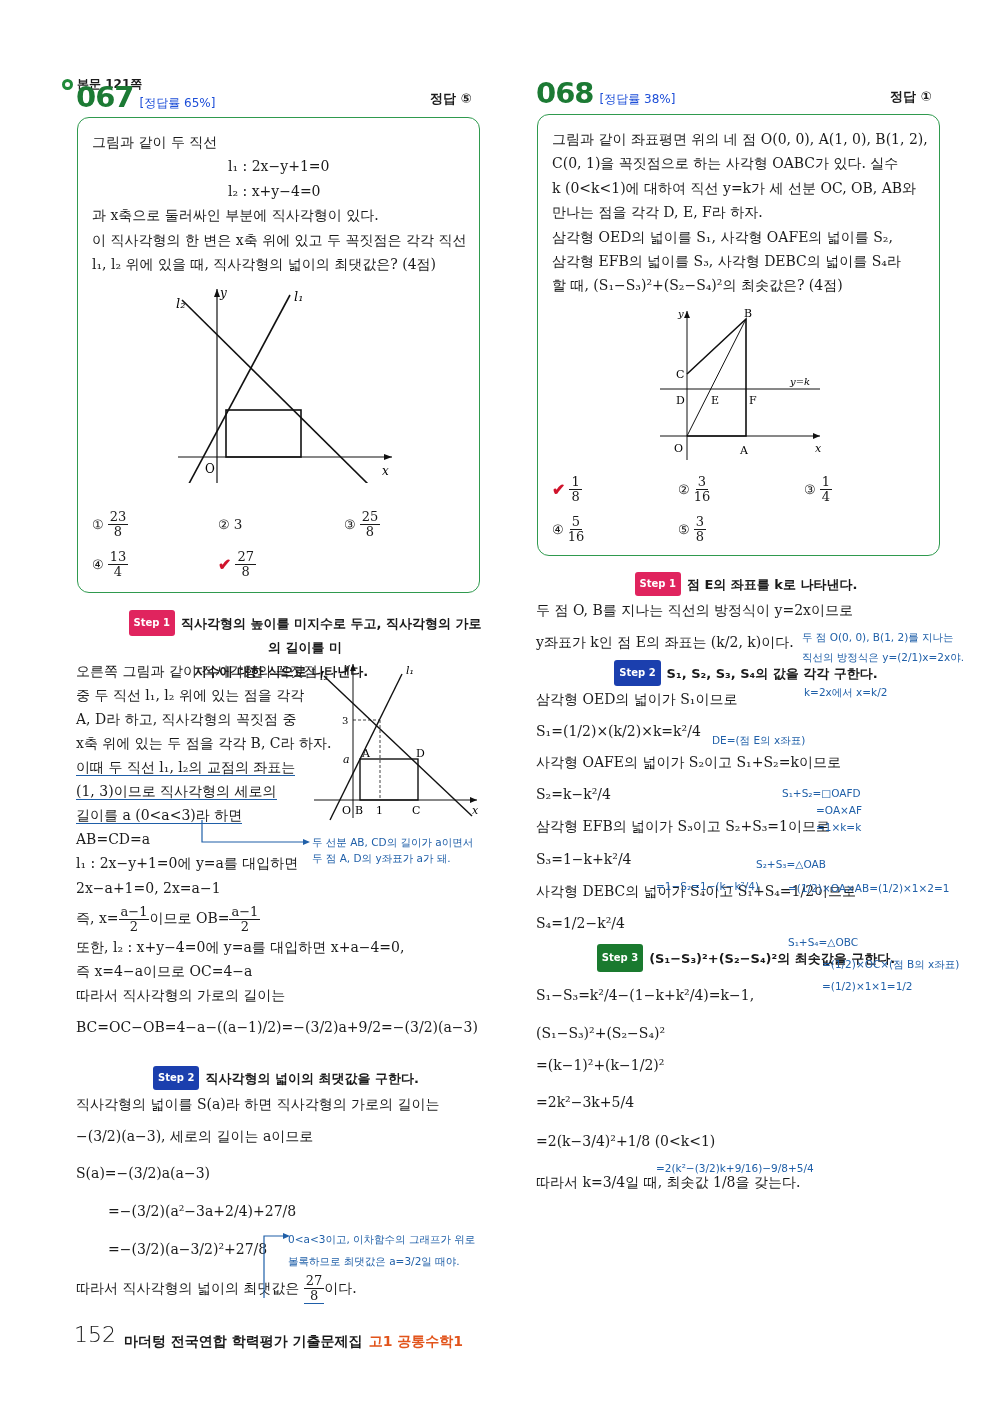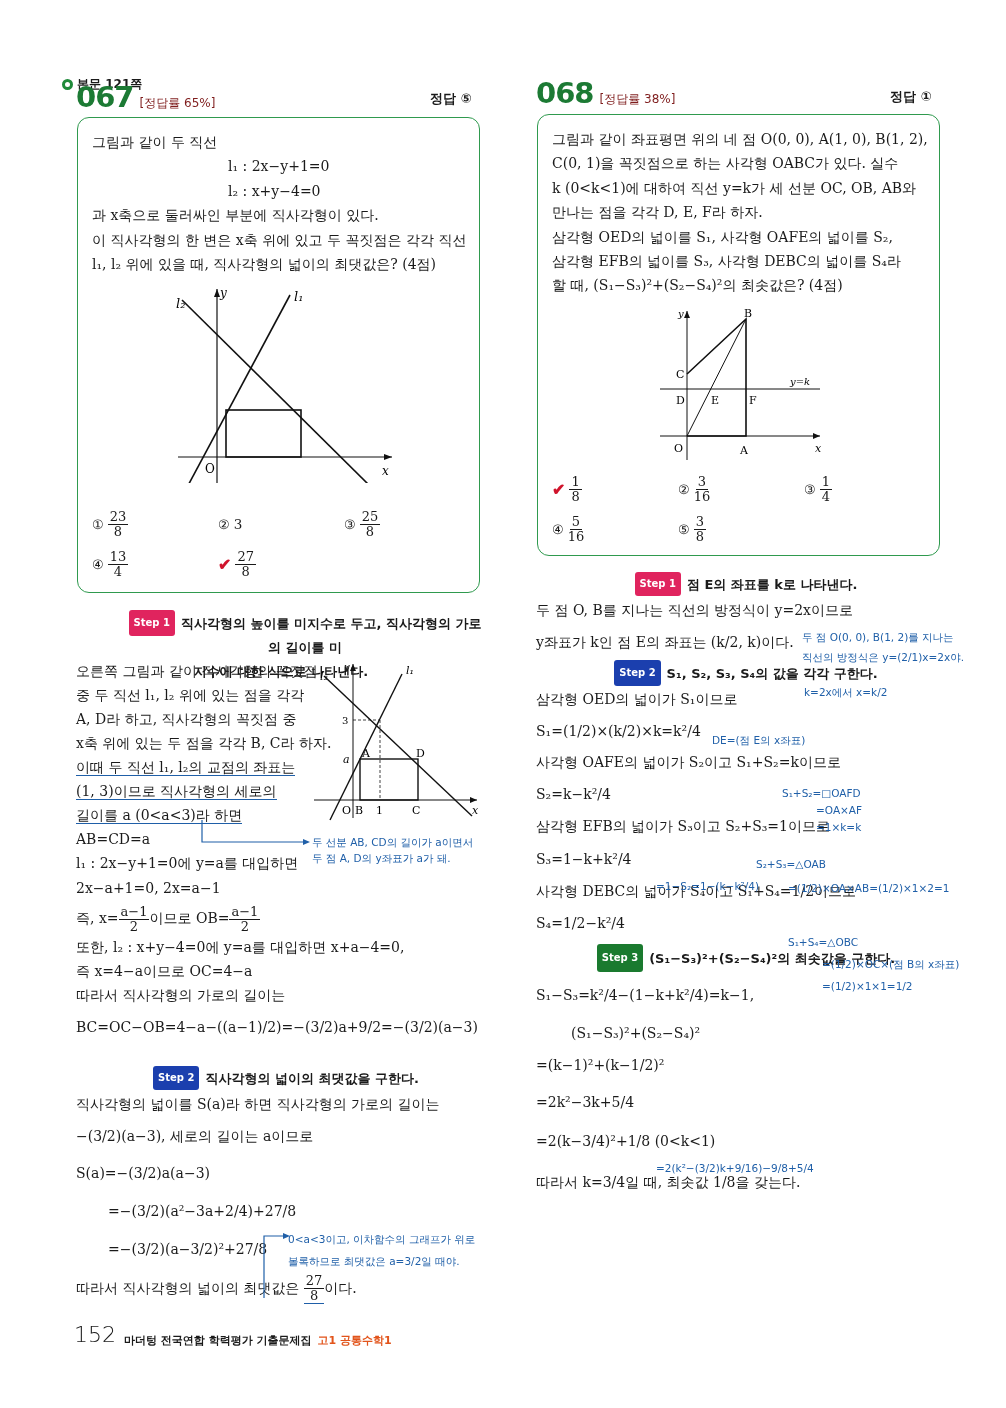--- a/index.html
+++ b/index.html
@@ -3,39 +3,39 @@
 <meta charset="utf-8">
 <style>
   * { box-sizing: border-box; margin: 0; padding: 0; }
   body { width: 1006px; height: 1408px; background: #ffffff; position: relative; overflow: hidden;
          font-family: "DejaVu Serif", "Liberation Serif", serif; color: #1a1a1a; }
   .sans { font-family: "DejaVu Sans", "Liberation Sans", sans-serif; margin-top: 32px; }
   .abs { position: absolute; }
   .ref { left: 62px; top: 44px; font-size: 12px; font-weight: bold; display: flex; align-items: center; gap: 4px; }
   .ref .dot { width: 11px; height: 11px; border-radius: 50%; border: 3px solid #1f8a3a; display: inline-block; }
   .qnum { font-family: "DejaVu Sans", sans-serif; font-weight: bold; font-size: 29px; color: #1c7a34; letter-spacing: -1px; }
-  .rate { font-family: "DejaVu Sans", sans-serif; font-size: 12px; color: #7f1d1d; margin-left: 6px; }
+  .rate { font-family: "DejaVu Sans", sans-serif; font-size: 12px; color: #1d4ed8; margin-left: 6px; }
   .ans { font-family: "DejaVu Sans", sans-serif; font-weight: bold; font-size: 13px; }
   .box { border: 1.6px solid #2f9a4e; border-radius: 12px; background: #fff; }
   .ptext { font-size: 14px; line-height: 24.4px; }
   .choice { font-size: 13.5px; display: flex; align-items: center; gap: 4px; }
   .frac { display: inline-flex; flex-direction: column; align-items: center; vertical-align: middle; font-size: 13px; line-height: 14px; }
   .frac .n { border-bottom: 1px solid #1a1a1a; padding: 0 2px; }
   .circ { font-size: 13px; }
   .check { color: #d0142c; font-weight: bold; font-size: 16px; }
   .step { display: inline-block; font-family: "DejaVu Sans", sans-serif; font-size: 10px; color: #fff; padding: 1px 5px; border-radius: 3px; margin-right: 6px; vertical-align: 2px; }
   .s1 { background: #e0245e; }
   .s2 { background: #1b3fae; }
   .s3 { background: #1a7a2f; }
   .stitle { font-family: "DejaVu Sans", sans-serif; font-weight: bold; font-size: 13px; text-align: center; }
   .line { font-size: 14px; line-height: 22px; white-space: nowrap; }
   .note { font-family: "DejaVu Sans", sans-serif; font-size: 10.5px; color: #1f5fa8; line-height: 16px; white-space: nowrap; }
   .ul { border-bottom: 1.5px solid #1f5fa8; }
   .footer-num { left: 74px; top: 1322px; font-family: "DejaVu Sans", sans-serif; font-size: 22px; font-weight: 300; }
-  .footer-txt { left: 124px; top: 1333px; font-family: "DejaVu Sans", sans-serif; font-size: 11px; font-weight: bold; }
+  .footer-txt { left: 124px; top: 1333px; font-family: "DejaVu Sans", sans-serif; font-size: 14px; font-weight: bold; }
   .footer-sub { color: #e2541b; margin-left: 6px; }
 </style>
 </head>
 <body>
 
 <div class="abs ref sans">
   <span class="dot"></span>
   <span>본문 121쪽</span>
 </div>
 
@@ -281,21 +281,21 @@
   <div class="line" style="line-height:24px;">사각형 OAFE의 넓이가 S₂이고 S₁+S₂=k이므로</div>
   <div class="line" style="line-height:40px;">S₂=k−k²/4</div>
   <div class="line" style="line-height:24px;">삼각형 EFB의 넓이가 S₃이고 S₂+S₃=1이므로</div>
   <div class="line" style="line-height:42px;">S₃=1−k+k²/4</div>
   <div class="line" style="line-height:22px;">사각형 DEBC의 넓이가 S₄이고 S₁+S₄=1/2이므로</div>
   <div class="line" style="line-height:42px;">S₄=1/2−k²/4</div>
   <div class="stitle" style="line-height:26px;">
     <span class="step s3">Step 3</span><span>(S₁−S₃)²+(S₂−S₄)²의 최솟값을 구한다.</span>
   </div>
   <div class="line" style="line-height:46px;">S₁−S₃=k²/4−(1−k+k²/4)=k−1,</div>
-  <div class="line" style="line-height:30px;margin-left:35px;">(S₁−S₃)²+(S₂−S₄)²</div>
+  <div class="line" style="line-height:30px;">(S₁−S₃)²+(S₂−S₄)²</div>
   <div class="line" style="line-height:34px;">=(k−1)²+(k−1/2)²</div>
   <div class="line" style="line-height:40px;">=2k²−3k+5/4</div>
   <div class="line" style="line-height:38px;">=2(k−3/4)²+1/8 (0&lt;k&lt;1)</div>
   <div class="line" style="line-height:44px;">따라서 k=3/4일 때, 최솟값 1/8을 갖는다.</div>
 </div>
 
 <div class="abs note" style="left:802px; top:627px; line-height:20px;">
   <div>두 점 O(0, 0), B(1, 2)를 지나는</div>
   <div>직선의 방정식은 y=(2/1)x=2x야.</div>
 </div>

